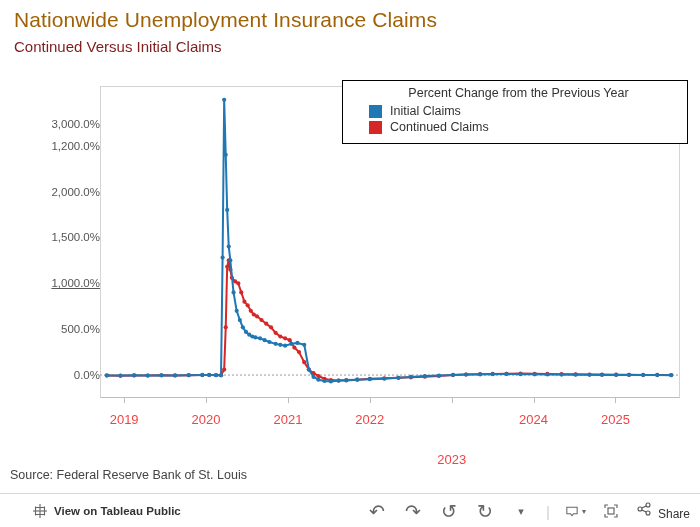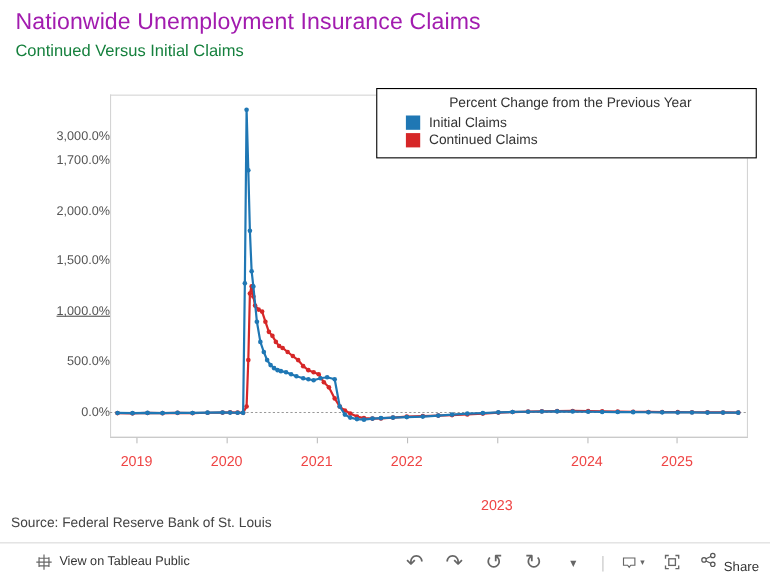--- a/index.html
+++ b/index.html
@@ -9,27 +9,27 @@
     background:#ffffff;
     font-family:"Liberation Sans", sans-serif;
     color:#333333;
     overflow:hidden;
   }
   #root { position:relative; width:700px; height:527px; }
 
   
   .title {
     position:absolute; left:14px; top:8px;
-    font-size:21px; font-weight:400; color:#a21caf;
+    font-size:21px; font-weight:400; color:#a16207;
     letter-spacing:0.1px;
     white-space:nowrap;
   }
   .subtitle {
     position:absolute; left:14px; top:38px;
-    font-size:15px; font-weight:400; color:#15803d;
+    font-size:15px; font-weight:400; color:#7f1d1d;
     white-space:nowrap;
   }
 
   
   .chart-wrap {
     position:absolute; left:0; top:72px; width:700px; height:348px;
   }
   .plot {
     position:absolute; left:100px; top:14px; width:580px; height:312px;
   }
@@ -73,21 +73,21 @@
     font-size:12.5px; color:#444444;
   }
 
   
   .toolbar {
     position:absolute; left:0; bottom:0; width:700px; height:34px;
     border-top:1px solid #d9d9d9; background:#ffffff;
   }
   .tb-left { position:absolute; left:32px; top:0; height:34px; display:flex; align-items:center; }
   .tb-logo { width:16px; height:16px; margin-right:6px; }
-  .tb-left-label { font-size:11.5px; font-weight:normal; color:#333333; }
+  .tb-left-label { font-size:11.5px; font-weight:bold; color:#333333; }
   .tb-right { position:absolute; right:10px; top:0; height:34px; display:flex; align-items:center; gap:14px; }
   .tb-icon { width:22px; height:22px; display:flex; align-items:center; justify-content:center; color:#666666; }
   .tb-sep { color:#cfcfcf; font-size:15px; }
   .tb-share { display:flex; align-items:flex-end; gap:6px; }
   .tb-share-label { font-size:12px; color:#333333; }
   .caret { font-size:8px; color:#666666; margin-left:2px; }
 </style>
 </head>
 <body>
 
@@ -97,21 +97,21 @@
   <div class="subtitle">Continued Versus Initial Claims</div>
 
   <div class="chart-wrap">
 
     <div class="ytick-axis-wrap" id="yaxis">
         <div class="ytick" style="top: 289.059px;">0.0%</div>
         <div class="ytick" style="top: 243.176px;">500.0%</div>
         <div class="ytick" style="top: 197.294px; text-decoration: underline;">1,000.0%</div>
         <div class="ytick" style="top: 151.412px; text-align: right;">1,500.0%</div>
         <div class="ytick" style="top: 105.529px;">2,000.0%</div>
-        <div class="ytick" style="top: 59.6471px;">1,700.0%</div>
+        <div class="ytick" style="top: 59.6471px;">1,200.0%</div>
         <div class="ytick" style="top: 13.7647px; margin-top: 24px;">3,000.0%</div>
       </div>
 
     <div class="plot">
       <div class="plot-border"></div>
       <svg id="plot-svg" width="580" height="312" viewBox="0 0 580 312" style="position:absolute;left:0;top:0;">
           <line x1="0" x2="580" y1="289.05882352941177" y2="289.05882352941177" stroke="#999" stroke-width="1" stroke-dasharray="2,2"></line>
           <path d="M6.82 289.52 L20.47 289.79 L34.12 289.43 L47.76 289.61 L61.41 289.33 L75.06 289.52 L88.71 289.24 L102.35 289.06 L109.18 288.88 L116.00 289.06 L121.03 289.24 L124.17 283.55 L125.74 241.34 L127.18 180.78 L128.75 174.35 L130.32 183.53 L131.89 191.79 L135.12 195.46 L138.27 197.29 L141.28 206.47 L144.42 215.65 L147.65 219.32 L150.79 224.82 L153.80 228.49 L156.94 230.33 L161.52 234.00 L166.23 237.67 L171.04 241.34 L175.62 246.85 L180.33 250.52 L185.13 252.35 L189.71 254.19 L194.42 261.53 L199.00 266.12 L204.26 276.21 L208.84 283.55 L213.55 287.22 L218.35 289.98 L224.50 292.73 L230.88 294.11 L238.60 294.56 L246.32 294.38 L257.28 293.65 L269.80 292.73 L284.34 292.27 L298.44 291.81 L310.97 291.35 L324.84 290.71 L338.93 289.98 L353.03 289.06 L366.00 288.60 L380.10 288.14 L392.62 287.96 L406.50 287.77 L420.59 287.59 L434.69 287.77 L447.44 287.96 L461.53 288.14 L475.63 288.32 L489.50 288.51 L502.02 288.60 L516.12 288.69 L529.09 288.78 L543.19 288.88 L557.29 288.97 L571.16 289.06" fill="none" stroke="#d62728" stroke-width="2" stroke-linejoin="round"></path>
           <circle cx="6.82" cy="289.52" r="2.1" fill="#d62728"></circle>
           <circle cx="20.47" cy="289.79" r="2.1" fill="#d62728"></circle>

